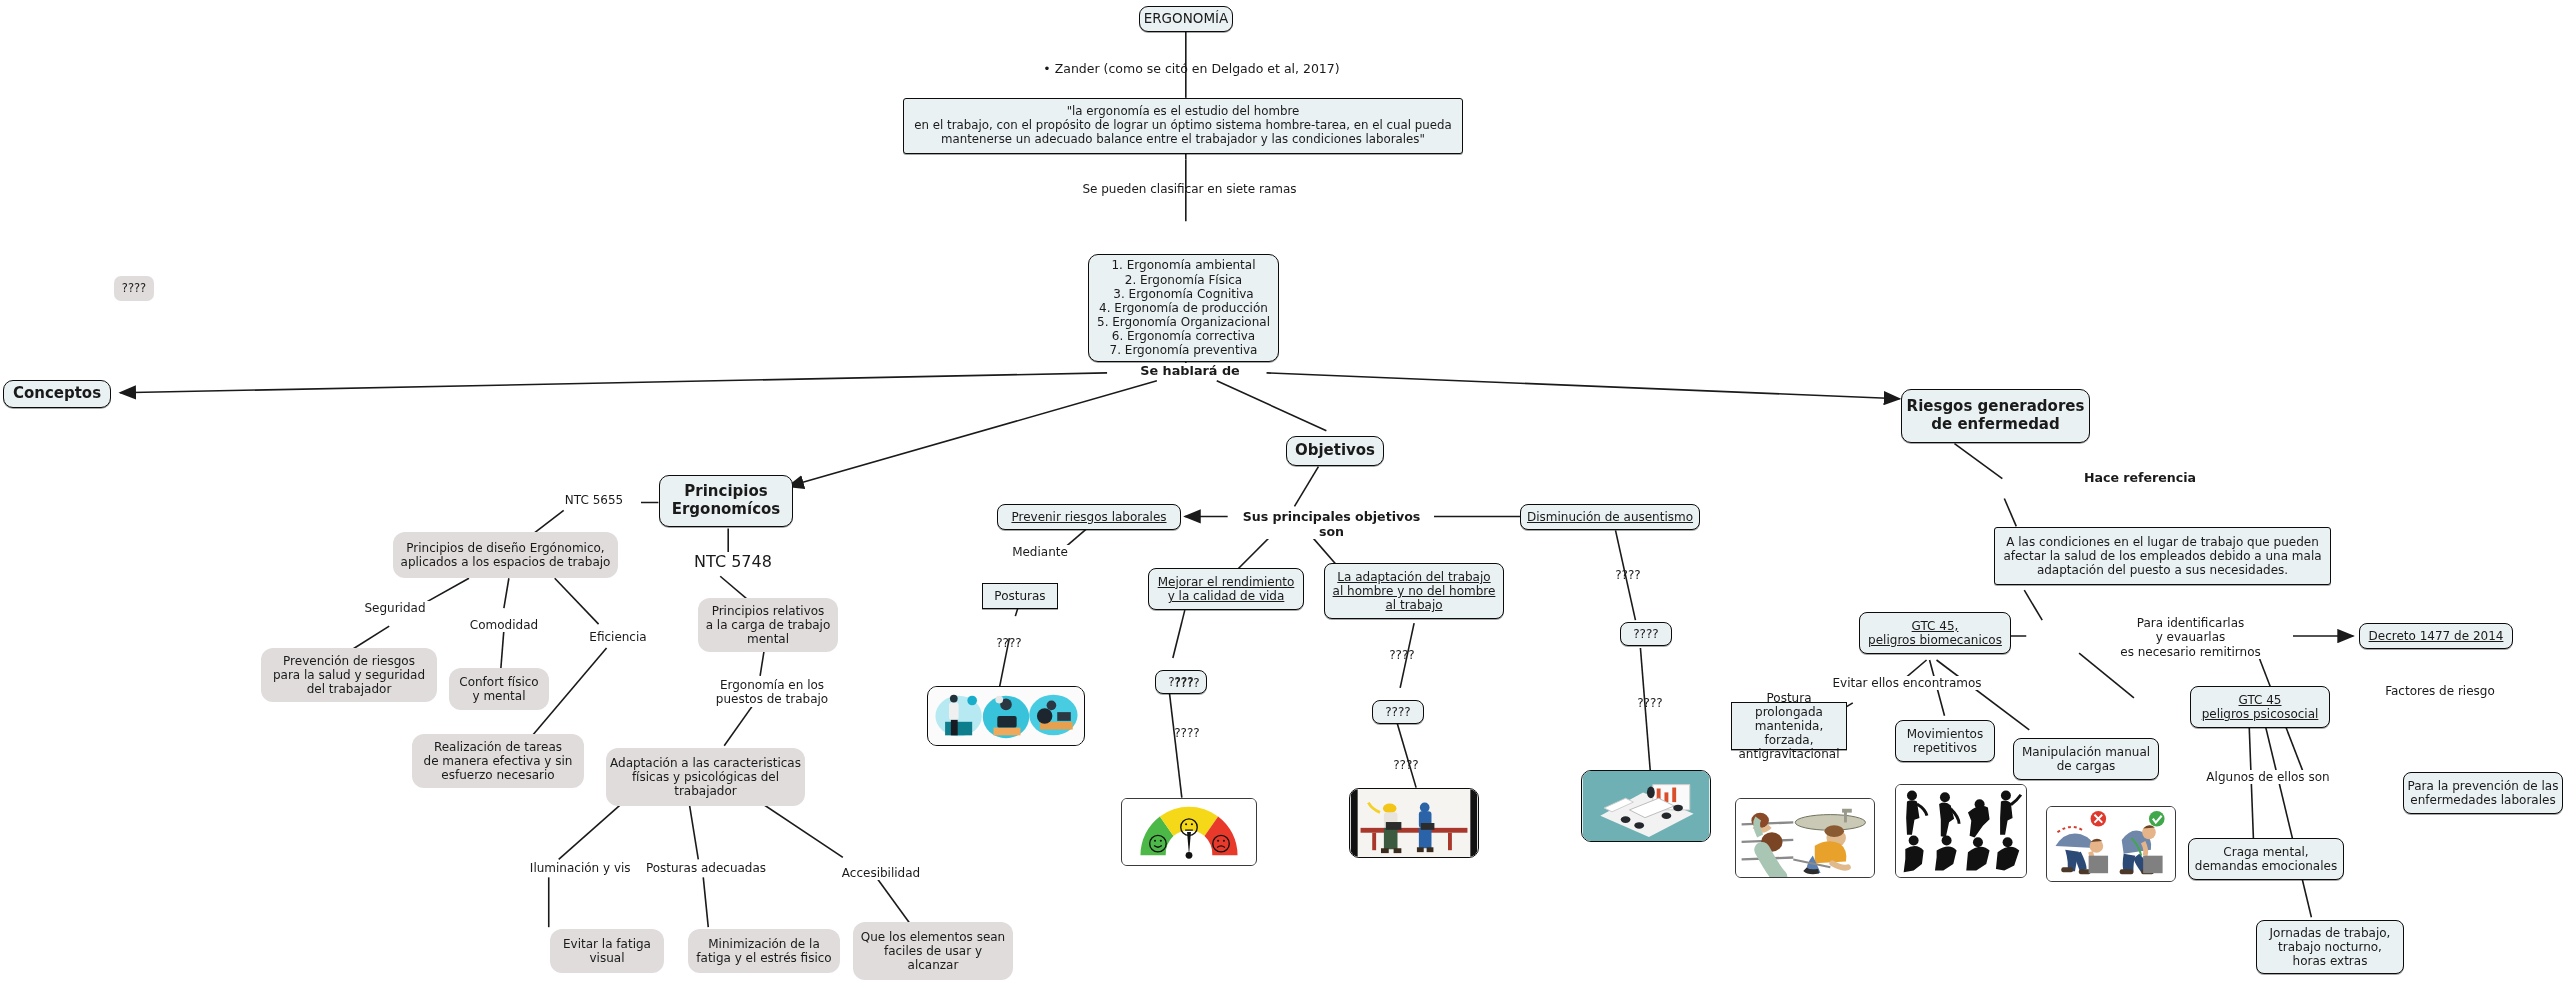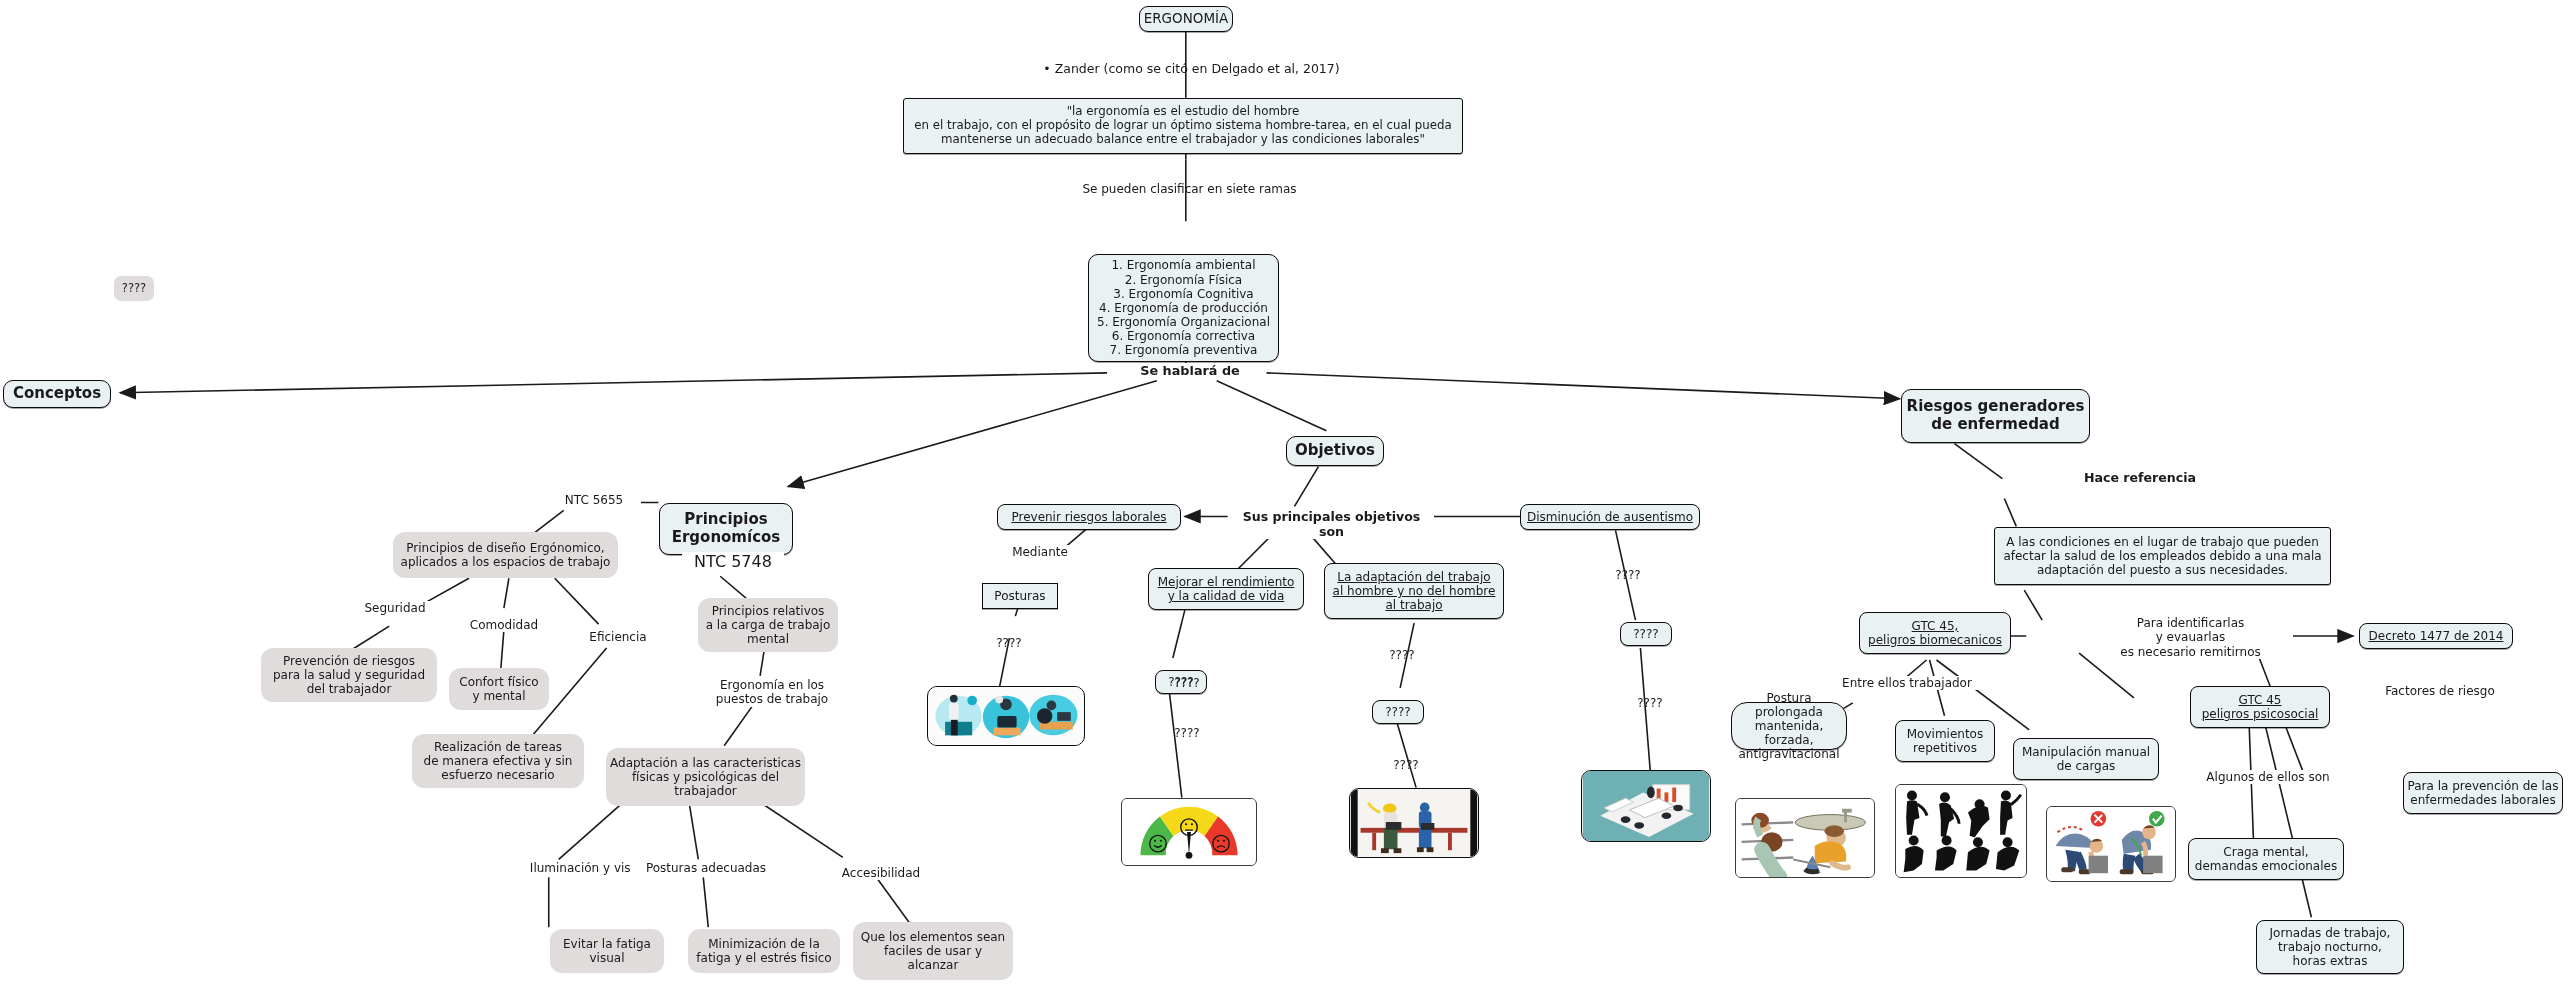--- a/index.html
+++ b/index.html
@@ -174,21 +174,21 @@
 5. Ergonomía Organizacional
 6. Ergonomía correctiva
 7. Ergonomía preventiva</div>
 
   <div class="label bold" style="left:1121px;top:363px;width:132px;font-size:12.8px;">Se hablará de</div>
 
   <div class="node grey" style="left:114px;top:276px;width:40px;height:25px;font-size:11.5px;border-radius:7px;">????</div>
 
   <div class="node blue bold" style="left:3px;top:380px;width:108px;height:28px;font-size:15px;">Conceptos</div>
 
-  <div class="node blue bold" style="left:659px;top:475px;width:134px;height:52px;font-size:15px;margin-top:28px;">Principios
+  <div class="node blue bold" style="left:659px;top:475px;width:134px;height:52px;font-size:15px;">Principios
 Ergonomícos</div>
 
   <div class="node blue bold" style="left:1286px;top:436px;width:98px;height:30px;font-size:15px;">Objetivos</div>
 
   <div class="node blue bold" style="left:1901px;top:389px;width:189px;height:54px;font-size:15px;">Riesgos generadores
 de enfermedad</div>
 
   <div class="label" style="left:547px;top:493px;width:88px;font-size:12px;">NTC 5655</div>
 
   <div class="node grey" style="left:393px;top:532px;width:225px;height:46px;font-size:12px;">Principios de diseño Ergónomico,
@@ -385,23 +385,23 @@
 es necesario remitirnos</div>
 
   <div class="node blue under" style="left:1859px;top:612px;width:152px;height:42px;border-radius:8px;font-size:12px;">GTC 45,
 peligros biomecanicos</div>
 
   <div class="node blue under" style="left:2190px;top:686px;width:140px;height:42px;border-radius:8px;font-size:12px;">GTC 45
 peligros psicosocial</div>
 
   <div class="node blue under" style="left:2359px;top:623px;width:154px;height:26px;border-radius:8px;font-size:12px;">Decreto 1477 de 2014</div>
 
-  <div class="label" style="left:1827px;top:676px;width:154px;font-size:12px;">Entre ellos trabajador</div>
-
-  <div class="node blue" style="left:1731px;top:702px;width:116px;height:48px;border-radius:16px;font-size:12px;">Postura prolongada
+  <div class="label" style="left:1827px;top:676px;width:154px;font-size:12px;">Evitar ellos encontramos</div>
+
+  <div class="node blue" style="left:1731px;top:702px;width:116px;height:48px;border-radius:0;font-size:12px;">Postura prolongada
 mantenida, forzada,
 antigravitacional</div>
 
   <div class="node blue" style="left:1895px;top:720px;width:100px;height:42px;border-radius:8px;font-size:12px;">Movimientos
 repetitivos</div>
 
   <div class="node blue" style="left:2013px;top:738px;width:146px;height:42px;border-radius:8px;font-size:12px;">Manipulación manual
 de cargas</div>
 
   <div class="label" style="left:2192px;top:770px;width:146px;font-size:12px;">Algunos de ellos son</div>

